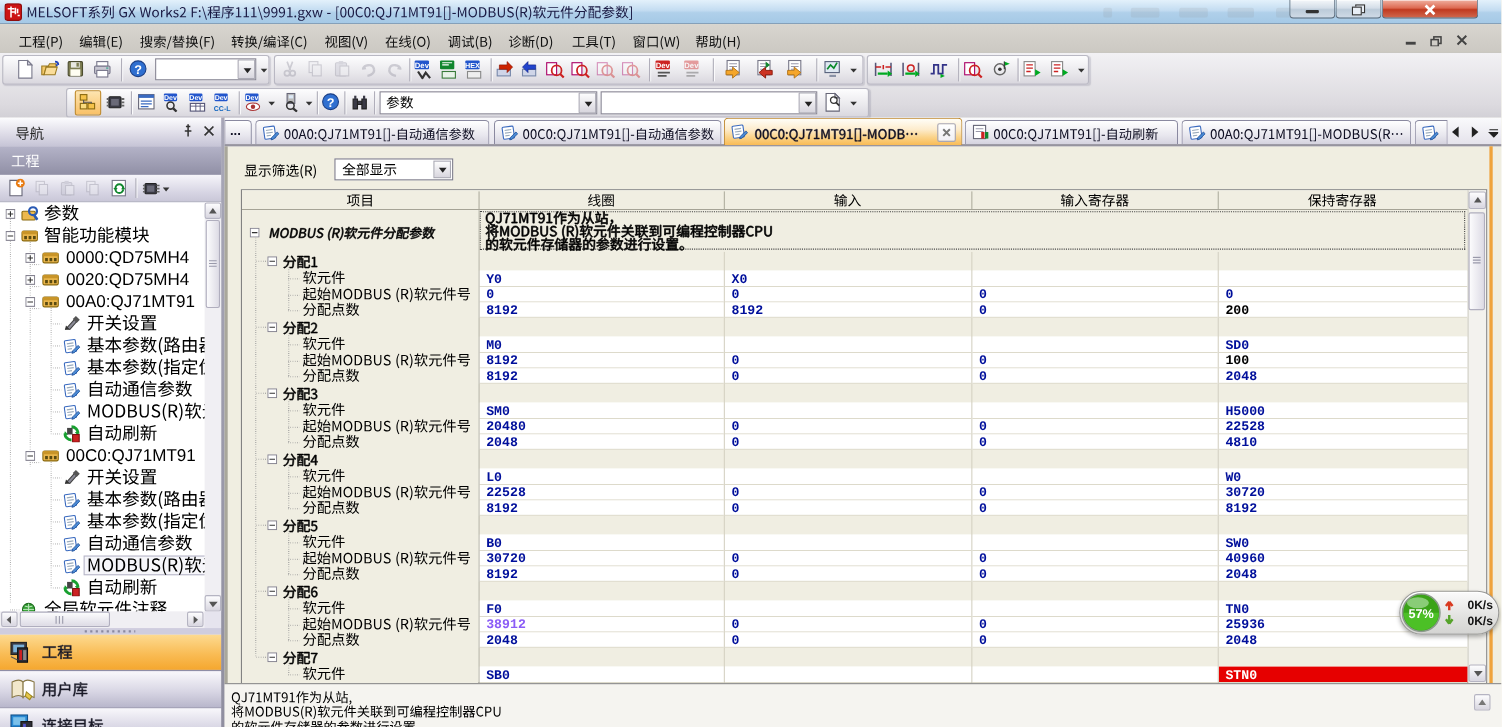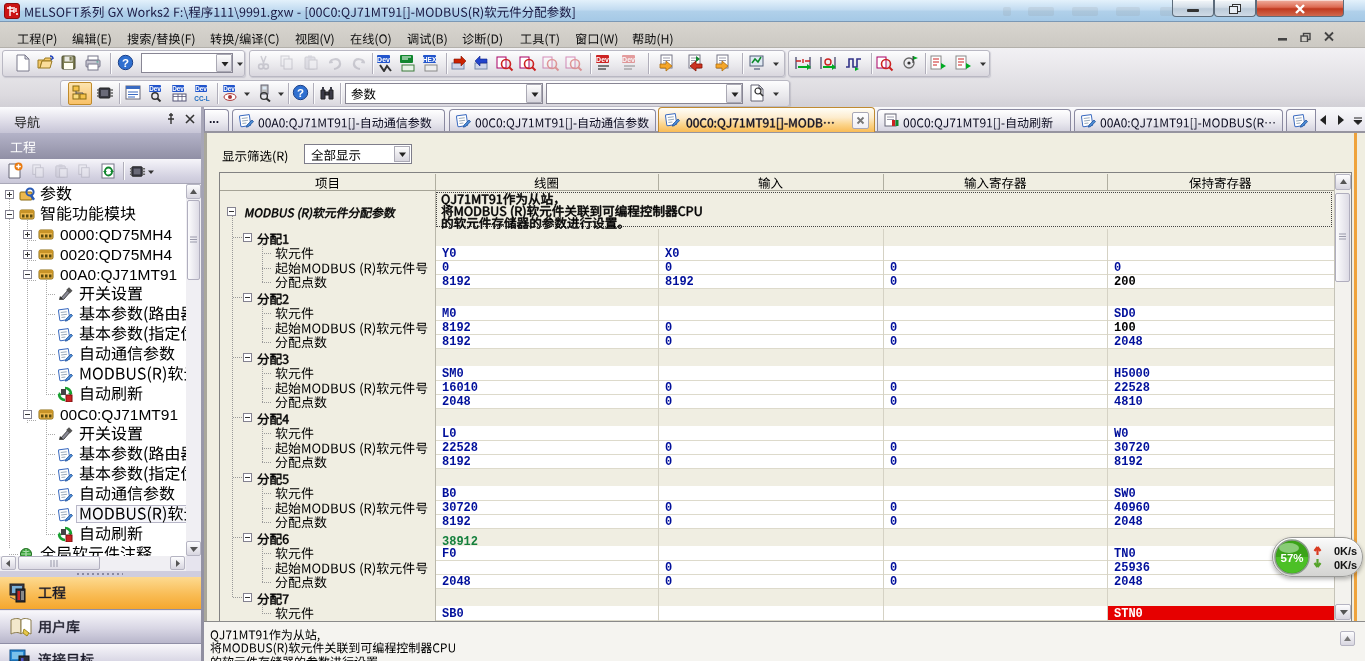--- a/index.html
+++ b/index.html
@@ -1177,21 +1177,21 @@
         <use href="#gbc" x="648"></use>
         <use href="#gbd" x="681"></use>
         <use href="#gbe" x="745"></use>
         <use href="#gbf" x="779"></use>
         <use href="#gbg" x="879"></use>
         <use href="#gbh" x="979"></use>
         <use href="#gdl" x="1079"></use>
       </g>
     </svg></div>
 <div class="a" style="left:436px;top:380.5px;width:222px;height:14px;background:#fff;border-bottom:1px solid #dddacb"></div>
-<div class="a mono" style="left:442px;top:381.0px;color:#000f9b">16010</div>
+<div class="a mono" style="left:442px;top:381.0px;color:#000f9b">20480</div>
 <div class="a" style="left:659px;top:380.5px;width:224px;height:14px;background:#fff;border-bottom:1px solid #dddacb"></div>
 <div class="a mono" style="left:665px;top:381.0px;color:#000f9b">0</div>
 <div class="a" style="left:884px;top:380.5px;width:223px;height:14px;background:#fff;border-bottom:1px solid #dddacb"></div>
 <div class="a mono" style="left:890px;top:381.0px;color:#000f9b">0</div>
 <div class="a" style="left:1108px;top:380.5px;width:226px;height:14px;background:#fff;border-bottom:1px solid #dddacb"></div>
 <div class="a mono" style="left:1114px;top:381.0px;color:#000f9b">22528</div>
 <div class="a" style="left:275px;top:395.6px;"><svg width="52.0" height="13.0" viewBox="0 -78 400 100" style="overflow:visible">
       <g fill="#000">
         <use href="#gbi"></use>
         <use href="#gbj" x="100"></use>
@@ -1381,21 +1381,21 @@
         <use href="#gbc" x="648"></use>
         <use href="#gbd" x="681"></use>
         <use href="#gbe" x="745"></use>
         <use href="#gbf" x="779"></use>
         <use href="#gbg" x="879"></use>
         <use href="#gbh" x="979"></use>
         <use href="#gdl" x="1079"></use>
       </g>
     </svg></div>
 <div class="a" style="left:436px;top:560.5px;width:222px;height:14px;background:#fff;border-bottom:1px solid #dddacb"></div>
-<div class="a mono" style="left:442px;top:535px;color:#15803d">38912</div>
+<div class="a mono" style="left:442px;top:561.0px;color:#8b5cf6">38912</div>
 <div class="a" style="left:659px;top:560.5px;width:224px;height:14px;background:#fff;border-bottom:1px solid #dddacb"></div>
 <div class="a mono" style="left:665px;top:561.0px;color:#000f9b">0</div>
 <div class="a" style="left:884px;top:560.5px;width:223px;height:14px;background:#fff;border-bottom:1px solid #dddacb"></div>
 <div class="a mono" style="left:890px;top:561.0px;color:#000f9b">0</div>
 <div class="a" style="left:1108px;top:560.5px;width:226px;height:14px;background:#fff;border-bottom:1px solid #dddacb"></div>
 <div class="a mono" style="left:1114px;top:561.0px;color:#000f9b">25936</div>
 <div class="a" style="left:275px;top:575.6px;"><svg width="52.0" height="13.0" viewBox="0 -78 400 100" style="overflow:visible">
       <g fill="#000">
         <use href="#gbi"></use>
         <use href="#gbj" x="100"></use>

